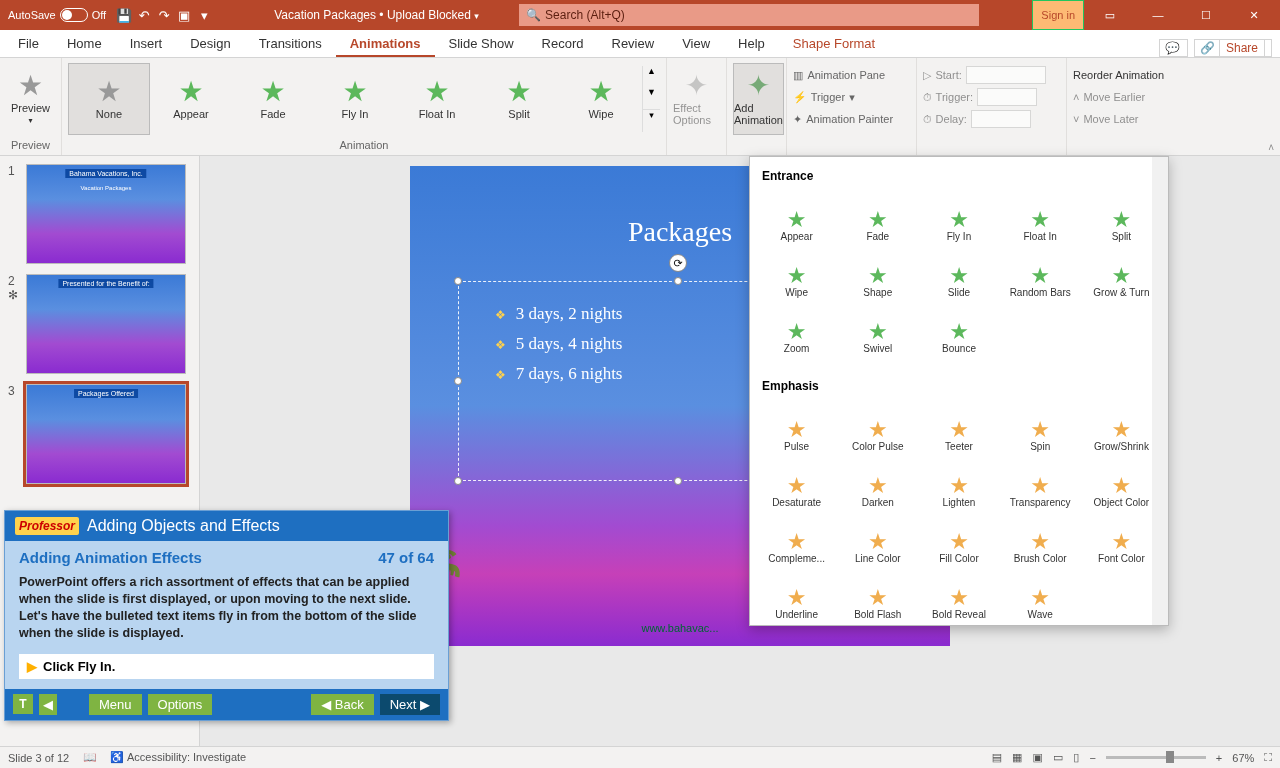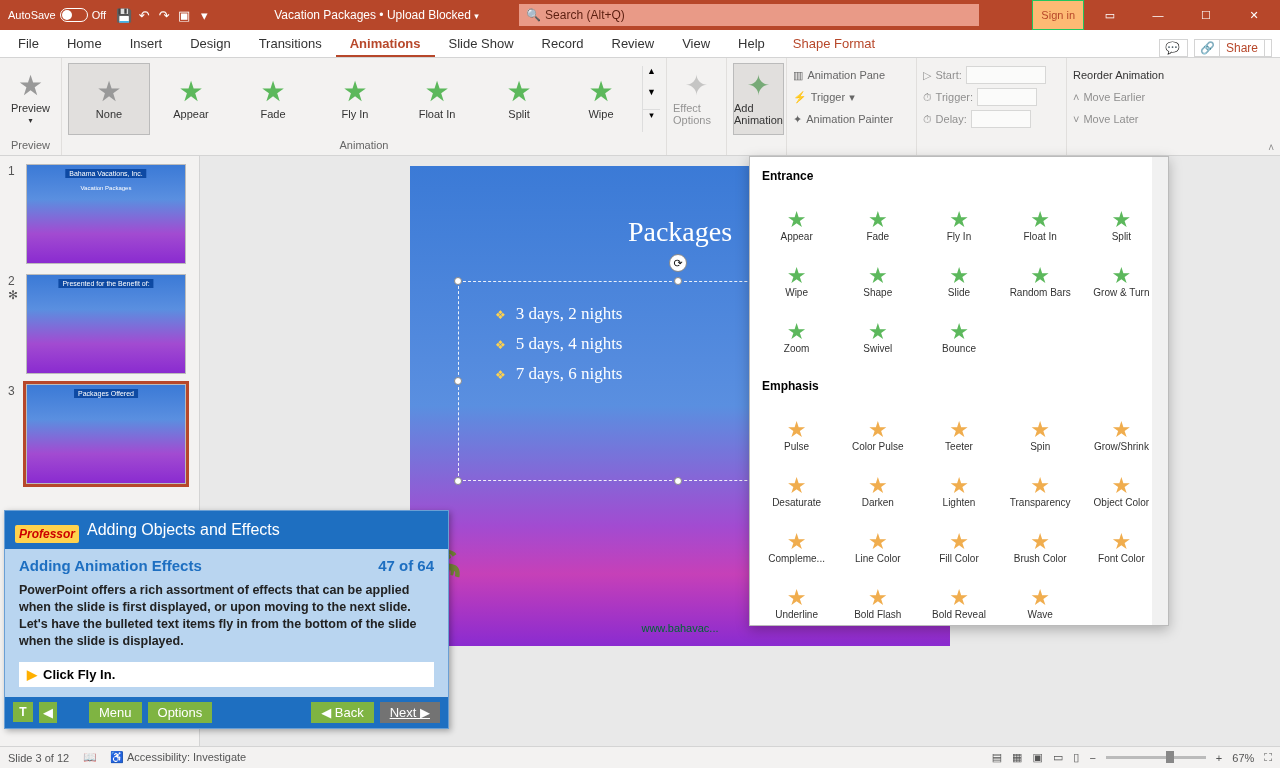--- a/index.html
+++ b/index.html
@@ -69,28 +69,28 @@
   .anim-grid{display:grid;grid-template-columns:repeat(5,1fr);padding:2px 6px;}
   .anim-item{display:flex;flex-direction:column;align-items:center;justify-content:center;height:56px;font-size:10px;color:#333;}
   .anim-item .star{font-size:22px;}
   .anim-more{border-top:1px solid #ddd;padding:4px 0;}
   .anim-more-item{padding:5px 14px;font-size:12px;display:flex;align-items:center;gap:10px;}
   .scroll-track{position:absolute;top:0;right:0;width:16px;bottom:0;background:#f1f1f1;}
   
   
   .tutorial{position:absolute;left:4px;top:510px;width:445px;background:#b9d5f0;border:1px solid #6a9fd4;z-index:200;box-shadow:2px 2px 6px rgba(0,0,0,.3);}
   .tut-head{background:#1e6fc1;color:#fff;padding:6px 10px;display:flex;align-items:center;gap:8px;font-size:16px;}
-  .tut-logo{background:#ffd24d;color:#c00;font-weight:bold;font-size:12px;padding:2px 4px;border-radius:2px;font-style:italic;margin-top:8px;}
+  .tut-logo{background:#ffd24d;color:#c00;font-weight:bold;font-size:12px;padding:2px 4px;border-radius:2px;font-style:italic;}
   .tut-sub{display:flex;justify-content:space-between;padding:8px 14px 4px;color:#1e6fc1;font-size:15px;font-weight:600;}
   .tut-body{padding:4px 14px 8px;font-size:12.5px;color:#222;font-weight:600;line-height:1.35;}
   .tut-action{margin:4px 14px 10px;background:#fff;padding:5px 8px;font-size:13px;font-weight:600;display:flex;align-items:center;gap:6px;}
   .tut-action::before{content:"▶";color:#ffb000;}
   .tut-nav{background:#1e6fc1;padding:5px 8px;display:flex;gap:6px;align-items:center;}
   .tut-btn{background:#7fb442;color:#fff;padding:3px 10px;font-size:13px;}
-  .tut-btn.gray{background:#737373;text-decoration:underline;}
+  .tut-btn.gray{background:#0c4a6e;}
   .tut-t{background:#7fb442;color:#fff;width:20px;height:20px;display:flex;align-items:center;justify-content:center;font-weight:bold;}
   
   
   .statusbar{position:absolute;bottom:0;left:0;right:0;height:22px;background:#f3f2f1;border-top:1px solid #d4d4d4;display:flex;align-items:center;font-size:11px;color:#555;padding:0 8px;gap:14px;}
   .statusbar .right{margin-left:auto;display:flex;align-items:center;gap:10px;}
   .zoom-slider{width:100px;height:3px;background:#bbb;position:relative;}
   .zoom-slider::after{content:"";position:absolute;width:8px;height:12px;background:#888;top:-5px;left:60%;}
 </style>
 </head>
 <body>

